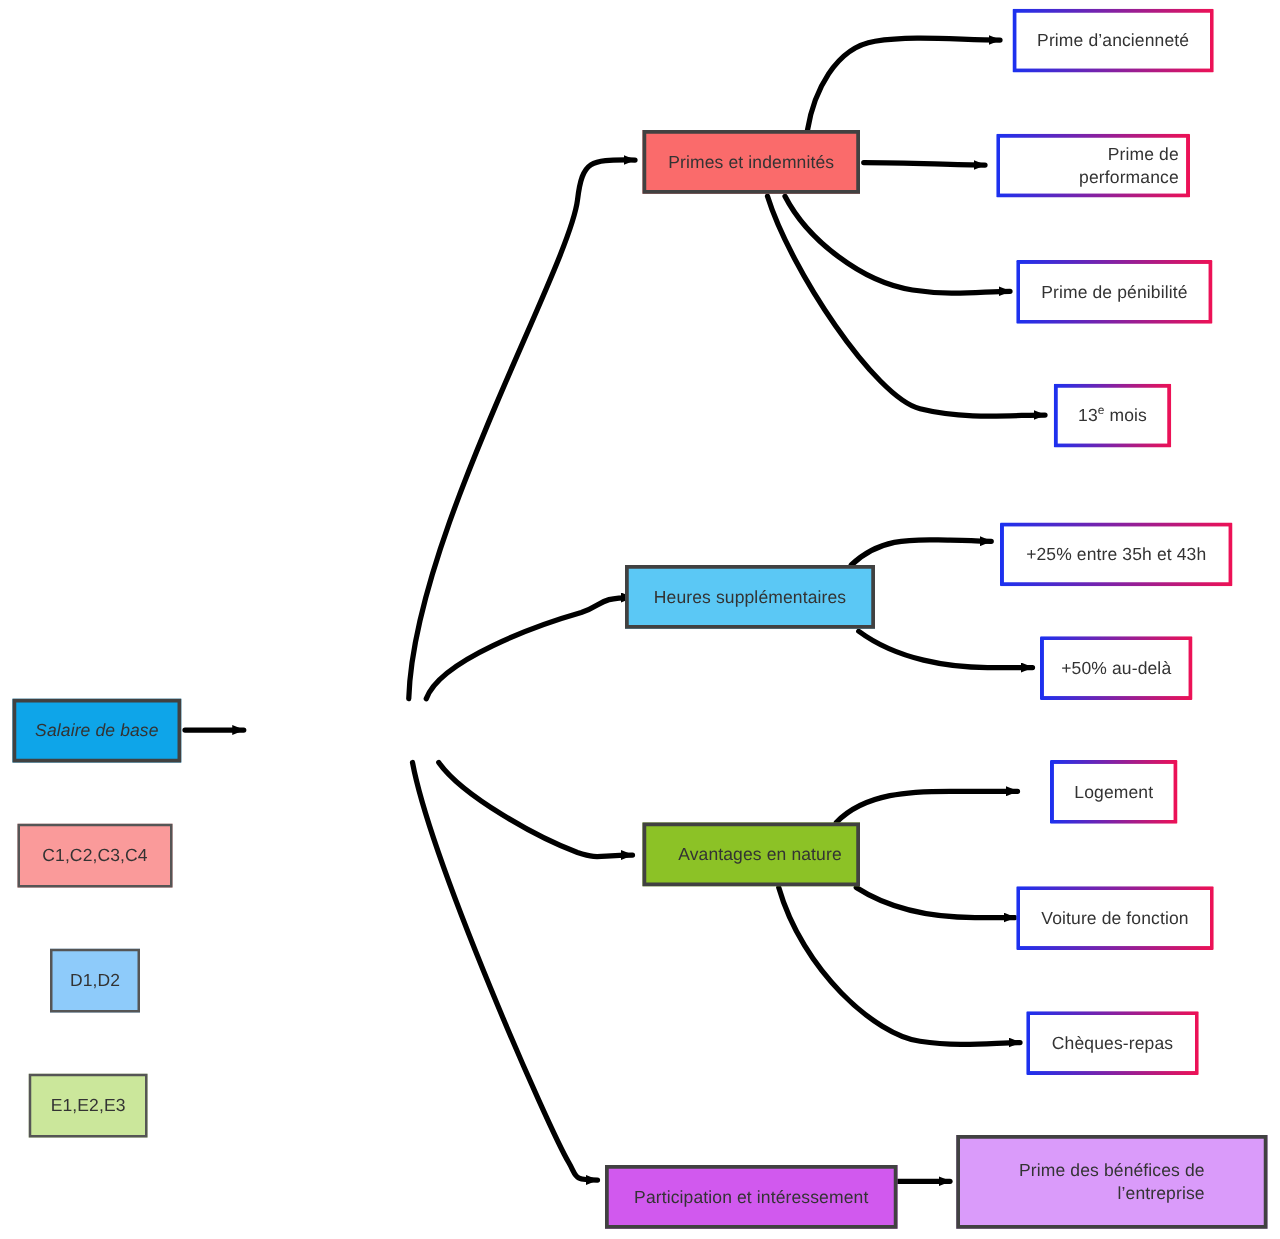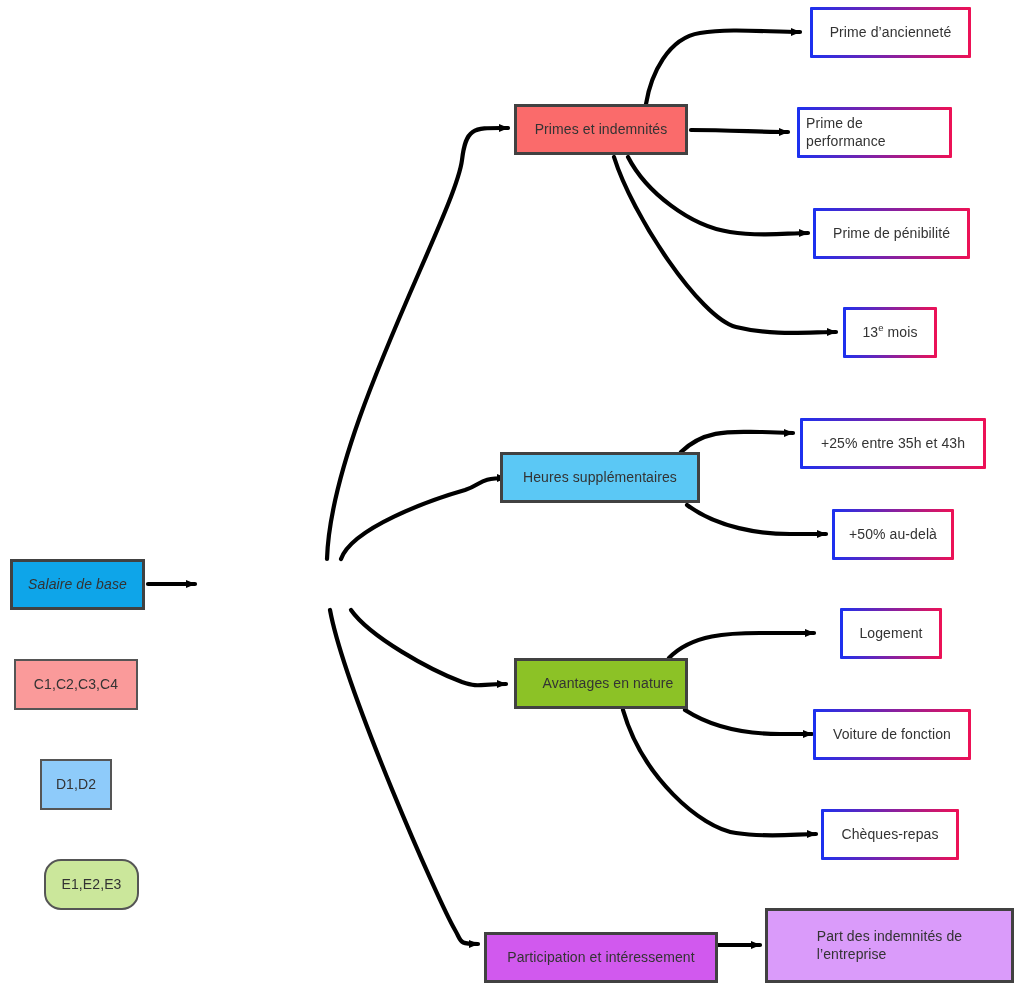--- a/index.html
+++ b/index.html
@@ -26,21 +26,21 @@
     width: 1024px;
     height: 991px;
     pointer-events: none;
   }
   .node {
     position: absolute;
     box-sizing: border-box;
     display: flex;
     align-items: center;
     justify-content: center;
-    text-align: left;
+    text-align: right;
     color: #333333;
     font-size: 14px;
     line-height: 1.25;
     letter-spacing: 0.1px;
     padding: 2px 6px;
     z-index: 3;
   }
   
   .node.filled {
     border: 3px solid #414141;
@@ -158,30 +158,30 @@
   <div class="node leaf" style="left:821px; top:809px; width:138px; height:51px; --g1:#1B31F0; --g2:#EE1155;">
     <span>Chèques-repas</span>
   </div>
 
   <div class="node filled" style="left:484px; top:920px; width:234px; height:51px; background:#D159EE;margin-top:12px;">
     <span>Participation et intéressement</span>
   </div>
 
   <div class="node filled" style="left:765px; top:908px; width:249px; height:75px; background:#DA9BFA;">
     <span>
-      <span class="leaf-line">Part des indemnités de</span>
+      <span class="leaf-line">Prime des bénéfices de</span>
       <span class="leaf-line">l’entreprise</span>
     </span>
   </div>
 
   <div class="node legend" style="left:14px; top:659px; width:124px; height:51px; background:#FA9A9A;">
     <span>C1,C2,C3,C4</span>
   </div>
 
   <div class="node legend" style="left:40px; top:759px; width:72px; height:51px; background:#8ECBFA;">
     <span>D1,D2</span>
   </div>
 
-  <div class="node legend" style="left:44px; top:859px; width:95px; height:51px; background:#CBE79B;border-radius:17px;">
+  <div class="node legend" style="left:23px; top:859px; width:95px; height:51px; background:#CBE79B;">
     <span>E1,E2,E3</span>
   </div>
 
 </div>
 
 </body></html>

